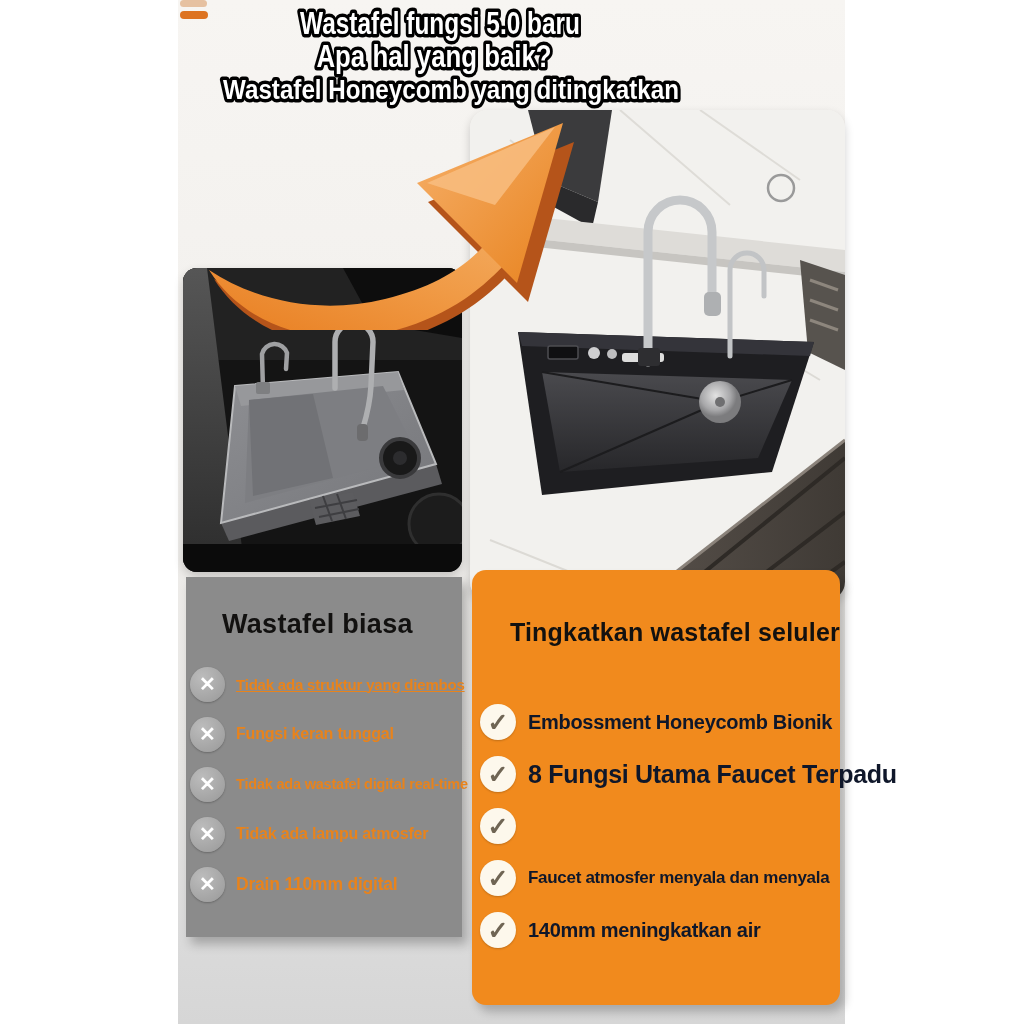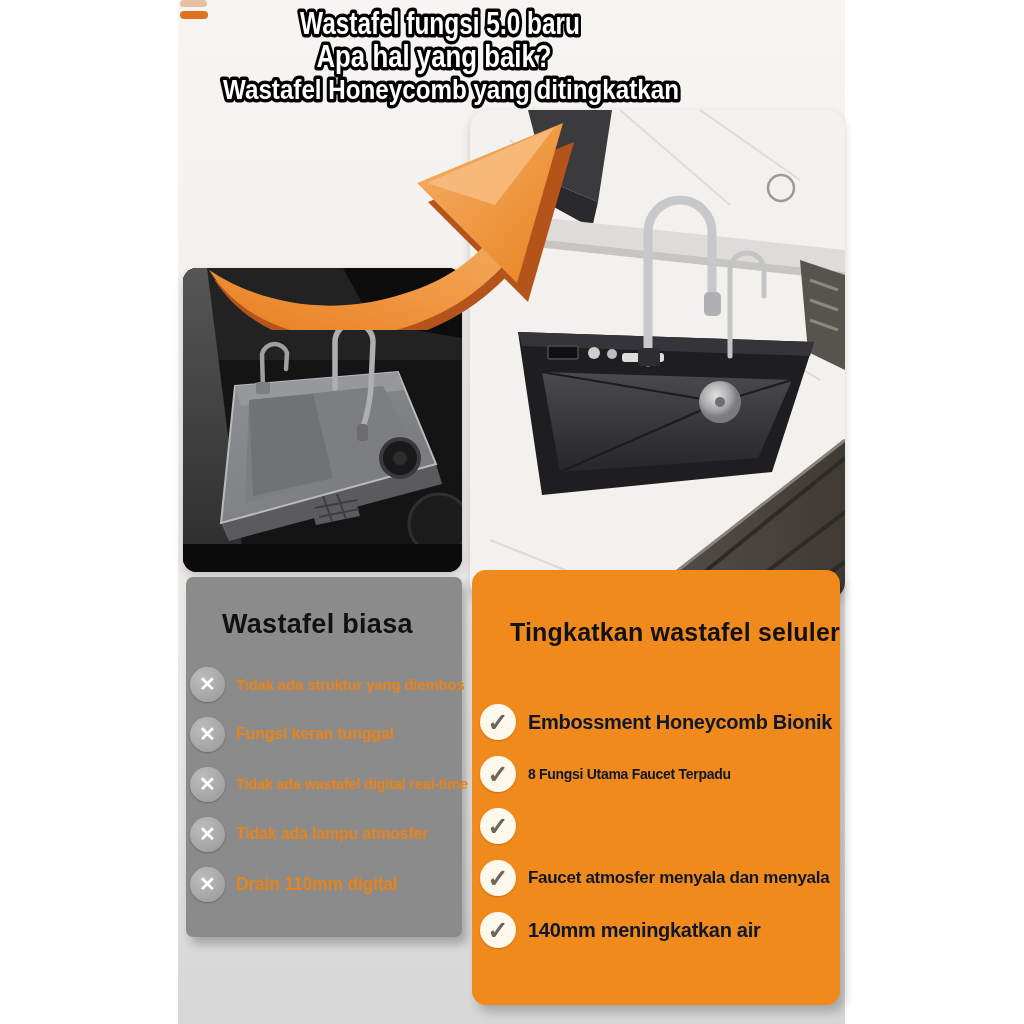--- a/index.html
+++ b/index.html
@@ -11,48 +11,48 @@
   .bar1{left:2px;top:0;width:27px;height:7px;background:#e6c1a1;}
   .bar2{left:2px;top:11px;width:28px;height:8px;background:#dd7321;}
   .title-svg{position:absolute;left:0;top:0;z-index:5;}
   .title-svg text{font-family:"Liberation Sans",sans-serif;font-weight:bold;fill:#ffffff;
           stroke:#000000;stroke-width:7px;paint-order:stroke;stroke-linejoin:round;text-anchor:middle;}
   .photo{position:absolute;overflow:hidden;z-index:1;box-shadow:0 4px 10px rgba(0,0,0,.18);}
   .photo-new{left:292px;top:110px;width:375px;height:490px;border-radius:18px;}
   .photo-old{left:5px;top:268px;width:279px;height:304px;border-radius:14px;}
   .arrow-svg{position:absolute;left:17px;top:95px;z-index:2;}
   .panel{position:absolute;z-index:3;}
-  .panel-old{left:8px;top:577px;width:276px;height:360px;border-radius:7px;background:#8b8b8b;
+  .panel-old{left:8px;top:577px;width:276px;height:360px;border-radius:0;background:#8b8b8b;
           box-shadow:5px 7px 10px rgba(0,0,0,.25);}
   .panel-new{left:294px;top:570px;width:368px;height:435px;border-radius:14px;background:#f18a1d;
           box-shadow:5px 7px 10px rgba(0,0,0,.22);}
   .panel h2{margin:0;color:#121110;}
   .panel-old h2{margin:32px 0 0 36px;font-size:27px;letter-spacing:.3px;}
   .panel-new h2{margin:48px 0 0 0;text-align:right;font-size:25px;letter-spacing:.2px;}
   .feature-list{list-style:none;margin:0;padding:0;}
   .panel-old .feature-list{margin-top:26px;padding-left:4px;}
   .panel-new .feature-list{margin-top:54px;padding-left:8px;}
   .feature-list li{display:flex;align-items:center;}
   .panel-old .feature-list li{height:36px;margin-bottom:14px;}
   .panel-new .feature-list li{height:42px;margin-bottom:10px;}
   .badge{flex:0 0 auto;display:flex;align-items:center;justify-content:center;border-radius:50%;font-weight:bold;}
   .badge-x{width:35px;height:35px;margin-right:11px;color:#ffffff;font-size:20px;
           background:radial-gradient(circle at 35% 30%,#bcbcbc,#999999);box-shadow:0 1px 2px rgba(0,0,0,.25);}
   .badge-ok{width:36px;height:36px;margin-right:12px;color:#6f6554;font-size:25px;
           background:#fdf8ec;box-shadow:0 1px 2px rgba(0,0,0,.2);}
   .lbl{white-space:nowrap;font-weight:bold;}
   .panel-old .lbl{color:#e8831c;letter-spacing:-.2px;}
   .panel-new .lbl{color:#0f172a;letter-spacing:-.3px;}
-  .panel-old li:nth-child(1) .lbl{font-size:15px;}
+  .panel-old li:nth-child(1) .lbl{font-size:15px;text-decoration:underline;}
   .panel-old li:nth-child(2) .lbl{font-size:16px;}
   .panel-old li:nth-child(3) .lbl{font-size:14.5px;}
   .panel-old li:nth-child(4) .lbl{font-size:16px;}
   .panel-old li:nth-child(5) .lbl{font-size:17.5px;}
   .panel-new li:nth-child(1) .lbl{font-size:20px;}
-  .panel-new li:nth-child(2) .lbl{font-size:14px;}
+  .panel-new li:nth-child(2) .lbl{font-size:25px;}
   .panel-new li:nth-child(3) .lbl{font-size:20px;}
   .panel-new li:nth-child(4) .lbl{font-size:17px;}
   .panel-new li:nth-child(5) .lbl{font-size:20px;}
 </style>
 </head>
 <body>
 
 <div class="canvas">
   <div class="column">
 

